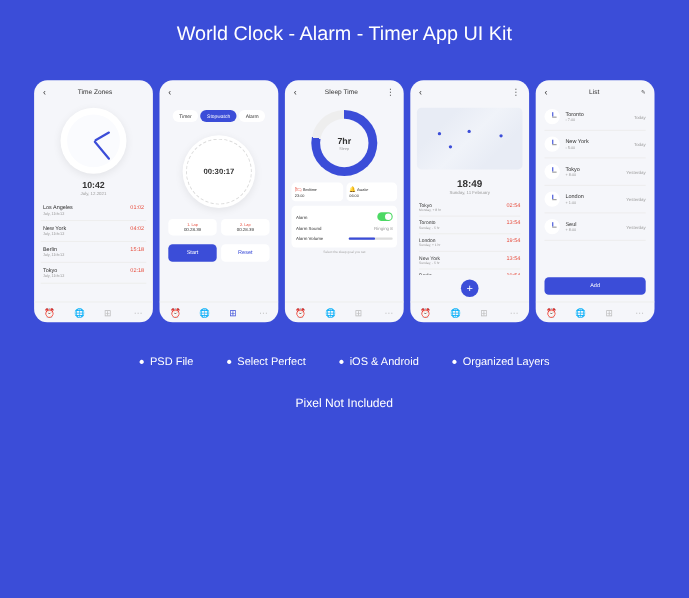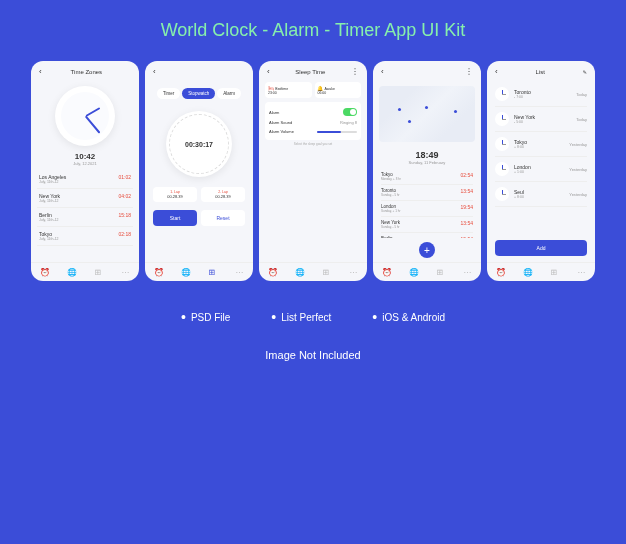--- a/index.html
+++ b/index.html
@@ -1,17 +1,17 @@
 <!DOCTYPE html>
 <html><head>
 <meta charset="utf-8">
 <style>
 *{margin:0;padding:0;box-sizing:border-box;font-family:-apple-system,BlinkMacSystemFont,sans-serif}
 body{background:#3b4dd8;width:626px;height:544px;display:flex;flex-direction:column;align-items:center;padding:20px 0}
-.title{color:#86efac;font-size:18px;font-weight:400;margin-bottom:20px}
+.title{color:#ffffff;font-size:18px;font-weight:400;margin-bottom:32px}
 .screens{display:flex;gap:6px;justify-content:center}
 .screen{width:108px;height:220px;background:#f5f6fa;border-radius:12px;overflow:hidden;display:flex;flex-direction:column;font-size:5px;color:#333}
 .hdr{display:flex;align-items:center;justify-content:space-between;padding:6px 8px}
 .hdr .back{font-size:8px}
 .hdr .ttl{font-size:6px;font-weight:500}
 .hdr .dots{font-size:8px}
 .clock-face{width:60px;height:60px;border-radius:50%;background:#fff;margin:4px auto;position:relative;box-shadow:0 2px 8px rgba(0,0,0,0.08)}
 .clock-face::before{content:"";position:absolute;inset:6px;border-radius:50%;background:#fafbfe}
 .hand{position:absolute;left:50%;background:#3b4dd8;transform-origin:bottom center;border-radius:2px}
 .hand.h{width:2px;height:16px;top:14px;transform:rotate(60deg)}
@@ -67,21 +67,21 @@
 .mini-clock::before{content:"";position:absolute;left:50%;top:20%;width:1px;height:30%;background:#3b4dd8;transform-origin:bottom}
 .mini-clock::after{content:"";position:absolute;left:50%;top:30%;width:1px;height:25%;background:#999;transform:rotate(90deg);transform-origin:bottom}
 .list-info{flex:1}
 .list-city{font-size:5px}
 .list-off{font-size:3.5px;color:#999}
 .list-day{font-size:4px;color:#999}
 .add-btn{margin:6px 8px;padding:5px;background:#3b4dd8;color:#fff;border-radius:4px;text-align:center;font-size:5px}
 .bottom-nav{display:flex;justify-content:space-around;padding:5px 0;border-top:1px solid #eee;margin-top:auto}
 .nav-icon{width:8px;height:8px;color:#bbb;font-size:8px}
 .nav-icon.active{color:#3b4dd8}
-.features{display:flex;gap:41px;margin-top:28px}
+.features{display:flex;gap:30px;margin-top:28px}
 .feature{color:#fff;font-size:10px;display:flex;align-items:center;gap:5px}
 .feature::before{content:"•";font-size:14px}
 .footer-note{color:#fff;font-size:11px;margin-top:24px}
 </style>
 </head>
 <body>
 
 <div class="title">World Clock - Alarm - Timer App UI Kit</div>
 
 <div class="screens">
@@ -171,20 +171,26 @@
     <span class="nav-icon">⋯</span>
   </div>
 </div>
 
 <div class="screen">
   <div class="hdr">
     <span class="back">‹</span>
     <span class="ttl">Sleep Time</span>
     <span class="dots">⋮</span>
   </div>
+  <div class="sleep-ring">
+    <div class="sleep-inner">
+      <div class="sleep-hr">7hr</div>
+      <div class="sleep-lbl">Sleep</div>
+    </div>
+  </div>
   <div class="sleep-cards">
     <div class="sleep-card"><span class="icn">🛏</span> <span>Bedtime</span><div>23:00</div></div>
     <div class="sleep-card"><span class="icn">🔔</span> <span>Awake</span><div>06:00</div></div>
   </div>
   <div class="alarm-sec">
     <div class="alarm-row">
           <span>Alarm</span>
           <div class="toggle"></div>
         </div>
     <div class="alarm-row">
@@ -318,17 +324,18 @@
     <span class="nav-icon active">🌐</span>
     <span class="nav-icon">⊞</span>
     <span class="nav-icon">⋯</span>
   </div>
 </div>
 
 </div>
 
 <div class="features">
   <div class="feature">PSD File</div>
-  <div class="feature">List Perfect</div>
+  <div class="feature">Select Perfect</div>
   <div class="feature">iOS &amp; Android</div>
-</div>
-
-<div class="footer-note">Image Not Included</div>
+  <div class="feature">Organized Layers</div>
+</div>
+
+<div class="footer-note">Pixel Not Included</div>
 
 </body></html>

